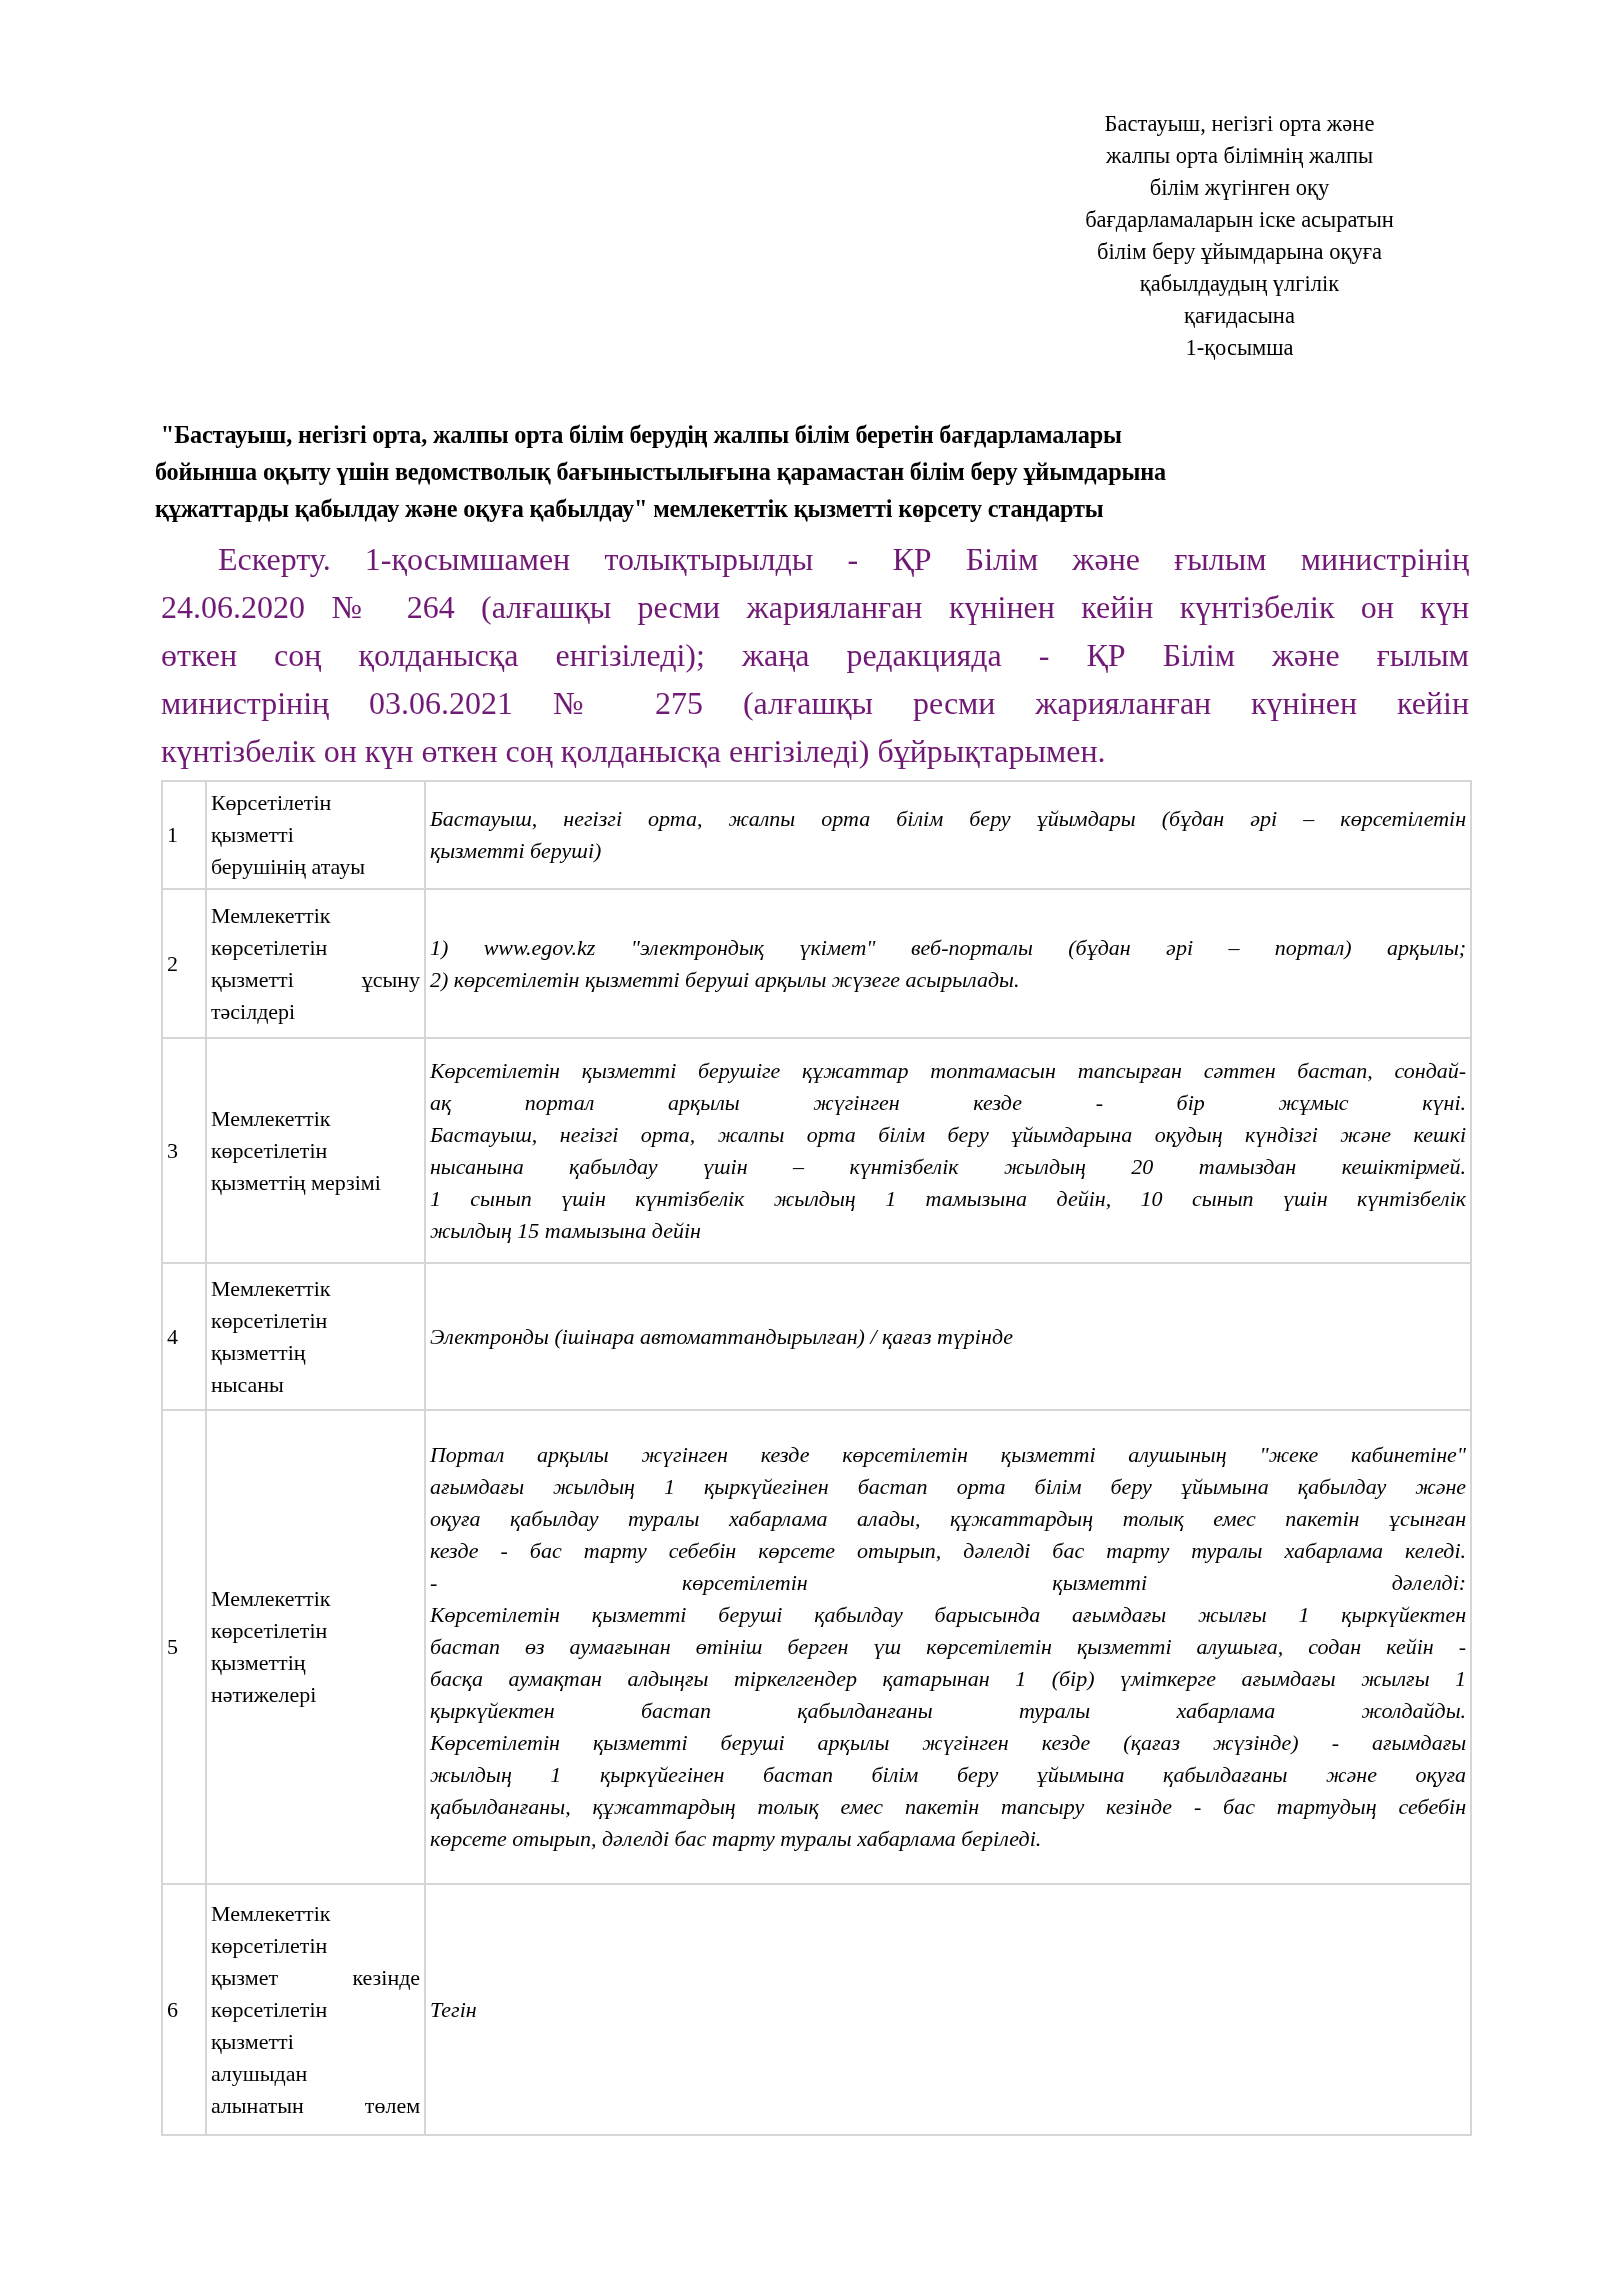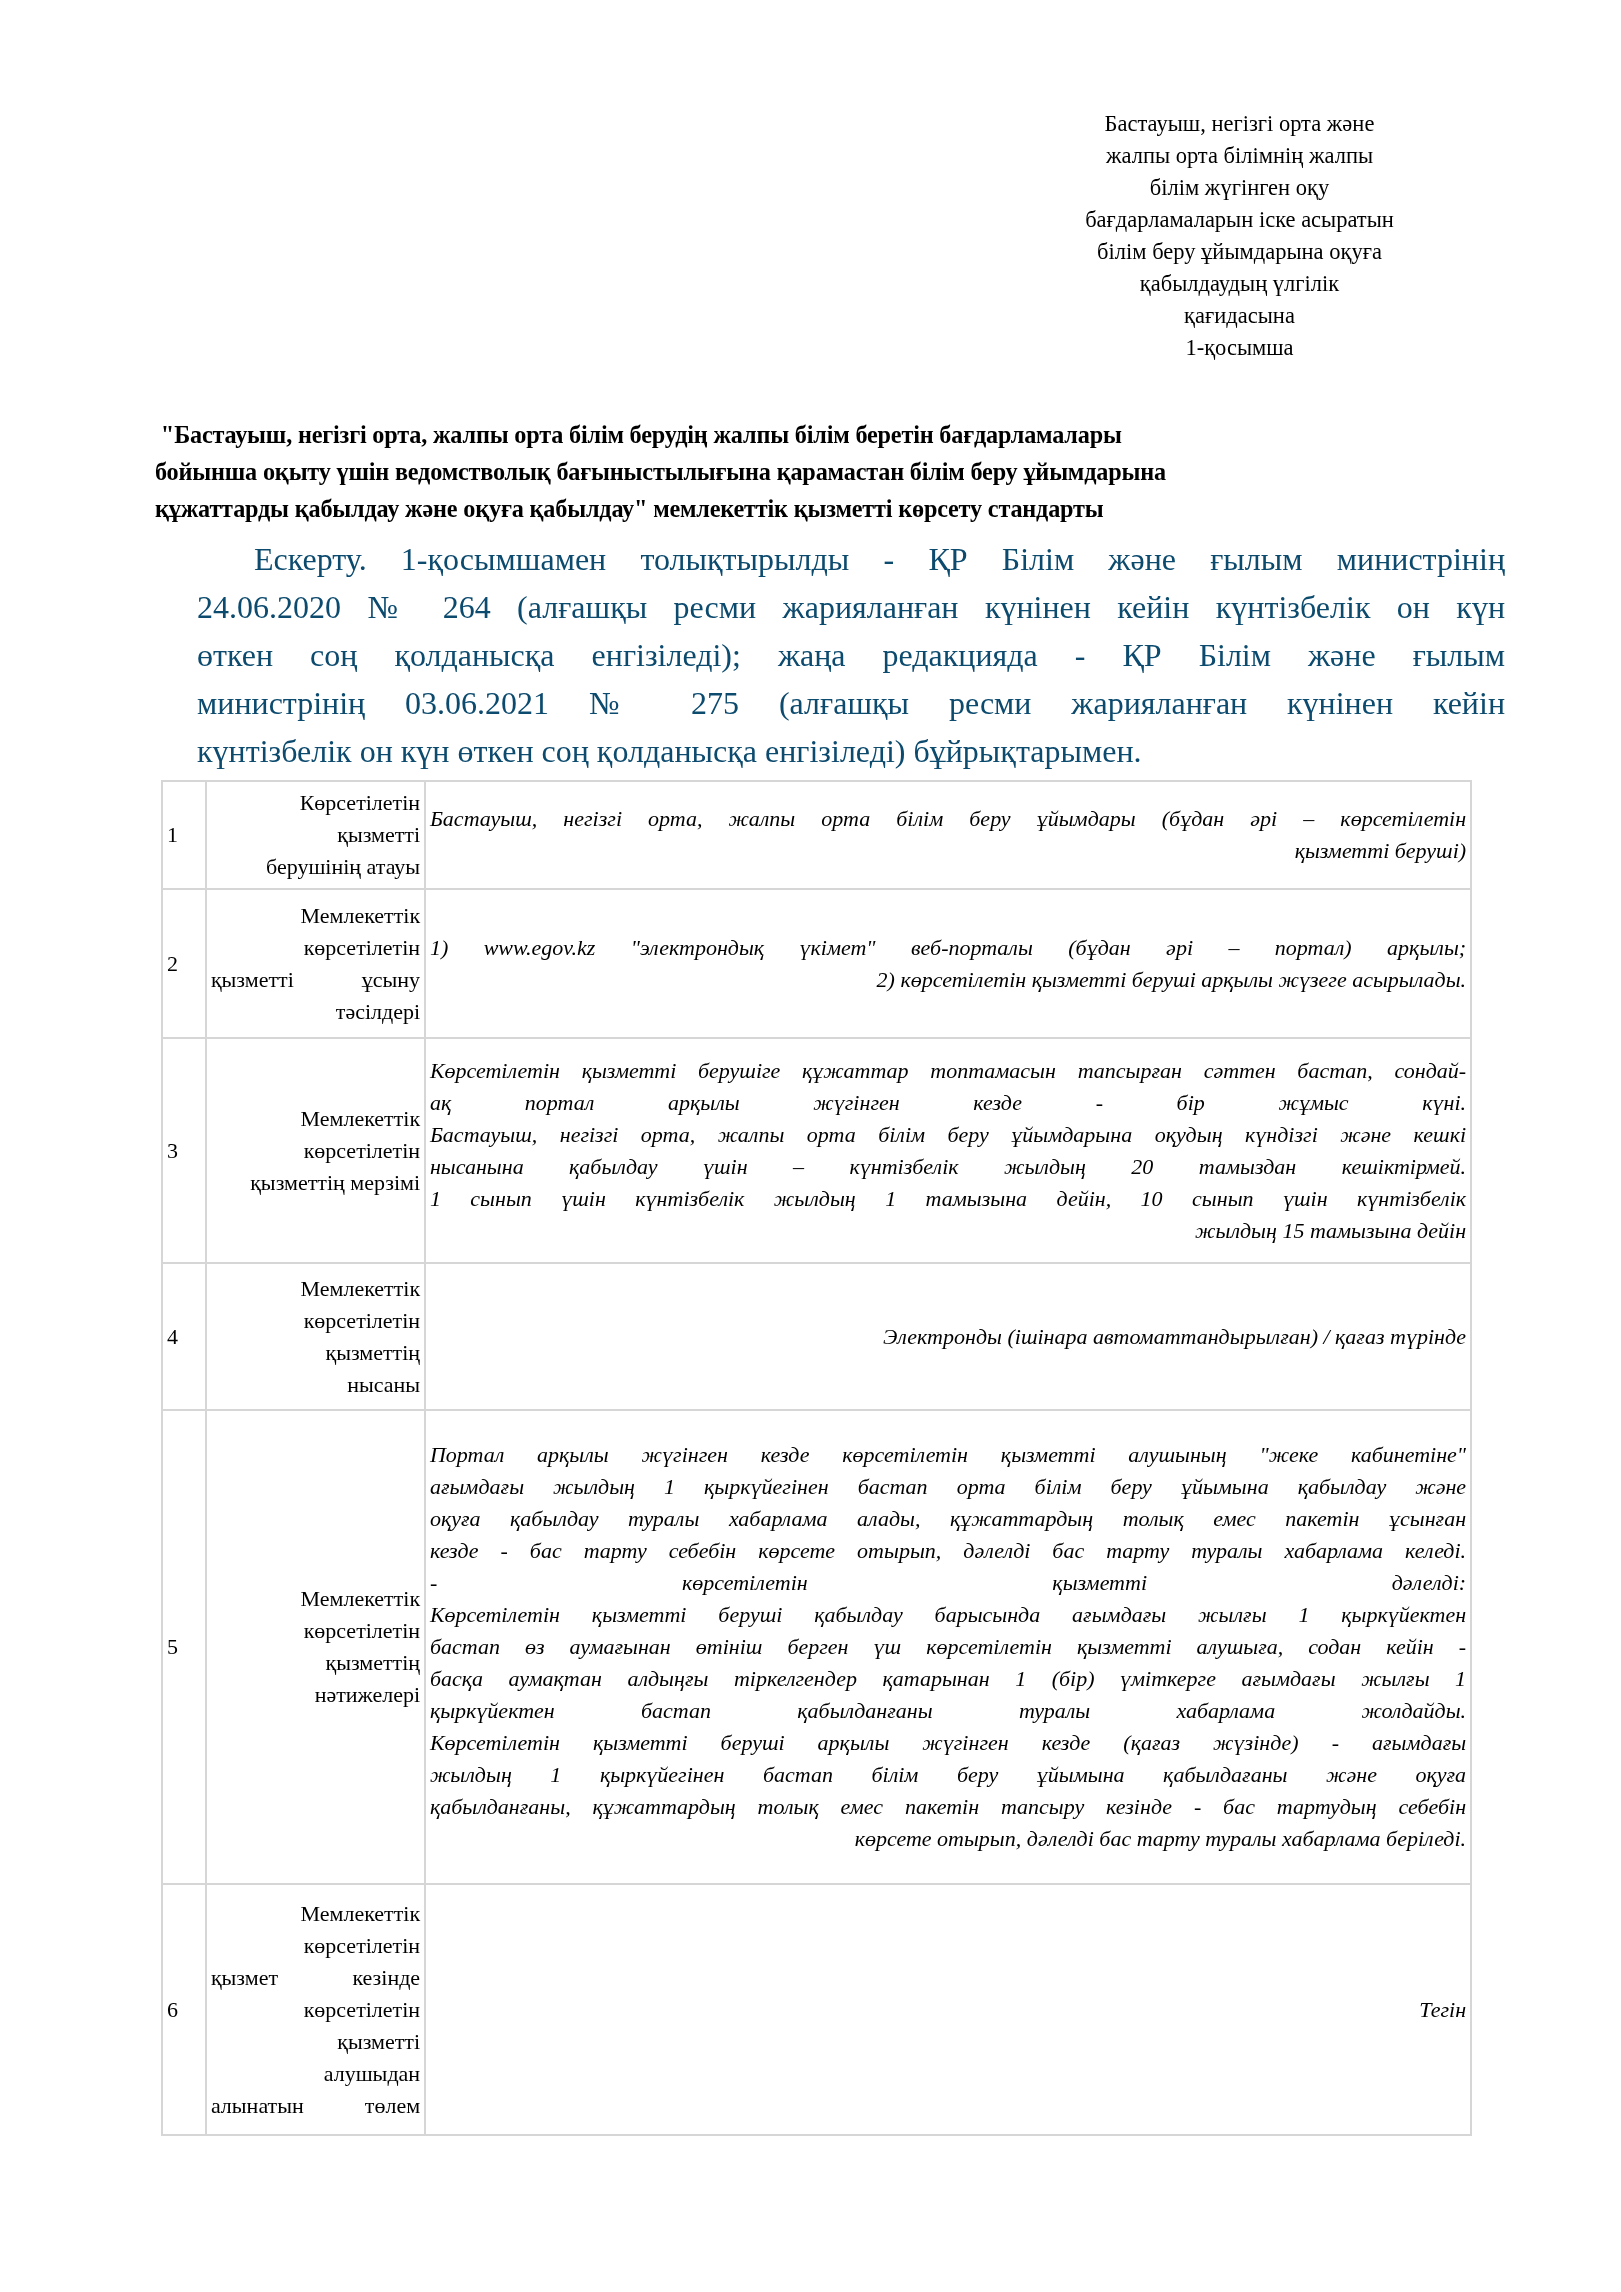--- a/index.html
+++ b/index.html
@@ -14,43 +14,43 @@
 
     .doc-title {
       position: absolute; left: 155px; top: 416px; width: 1313px;
       font-weight: bold; font-size: 25px; line-height: 37px;
       letter-spacing: -0.2px; transform: scaleX(0.97); transform-origin: left top;
     }
     .doc-title div { white-space: nowrap; }
 
     .amendment-note {
       position: absolute; left: 161px; top: 535px; width: 1308px;
-      color: #0c4a6e; font-size: 32px; line-height: 48px;
-      text-align: justify; text-align-last: left; margin-left: 36px;
+      color: #701a75; font-size: 32px; line-height: 48px;
+      text-align: justify; text-align-last: left;
     }
     .amendment-note div { text-align: justify; text-align-last: justify; white-space: nowrap; }
     .amendment-note div.last { text-align-last: left; }
     .amendment-note div.first { text-indent: 57px; }
 
     table.standard {
       position: absolute; left: 161px; top: 780px; width: 1308px;
       border-collapse: collapse; table-layout: fixed;
       font-size: 22px; line-height: 32px;
     }
     table.standard td {
       border: 2.9px solid #d6d6d6; vertical-align: middle; padding: 0 3.9px;
     }
     col.c-num { width: 44px; }
     col.c-name { width: 219px; }
     col.c-val { width: 1046px; }
     td.num { text-align: left; padding-left: 5.9px; }
     td.name { text-align: justify; }
     td.val { text-align: justify; font-style: italic; }
     .line-j { display: block; text-align: justify; text-align-last: justify; white-space: nowrap; }
-    .line-l { display: block; text-align: right; white-space: nowrap; }
+    .line-l { display: block; text-align: left; white-space: nowrap; }
     tr.r1 td { height: 106px; }
     tr.r2 td { height: 147px; }
     tr.r3 td { height: 223px; border-radius: 21px; }
     tr.r4 td { height: 145px; }
     tr.r5 td { height: 472px; margin-top: 36px; }
     tr.r6 td { height: 249px; }
   </style>
 </head>
 <body>
 

